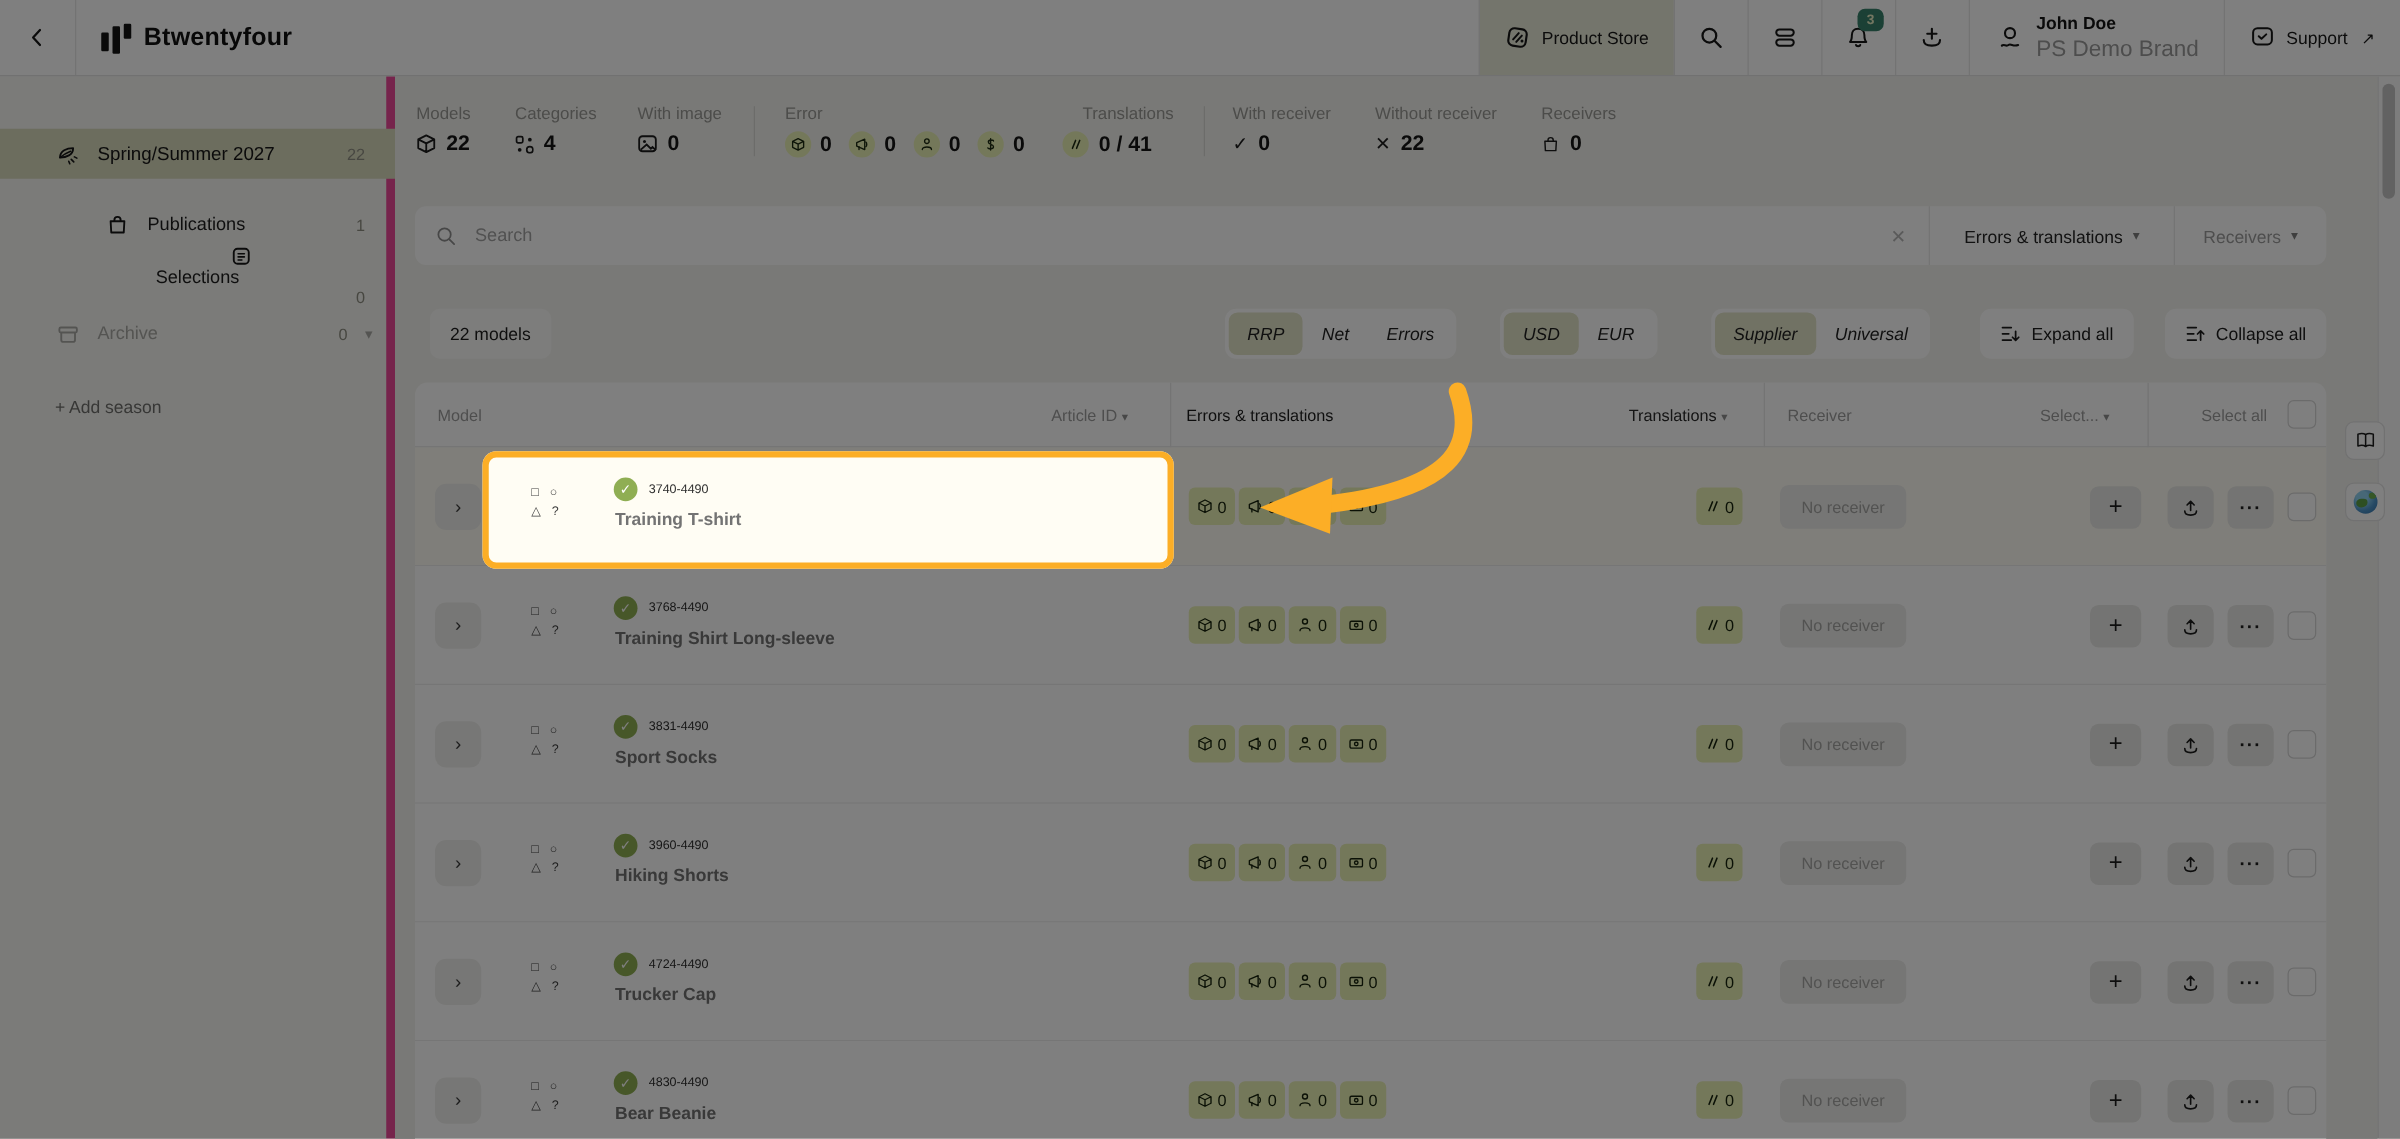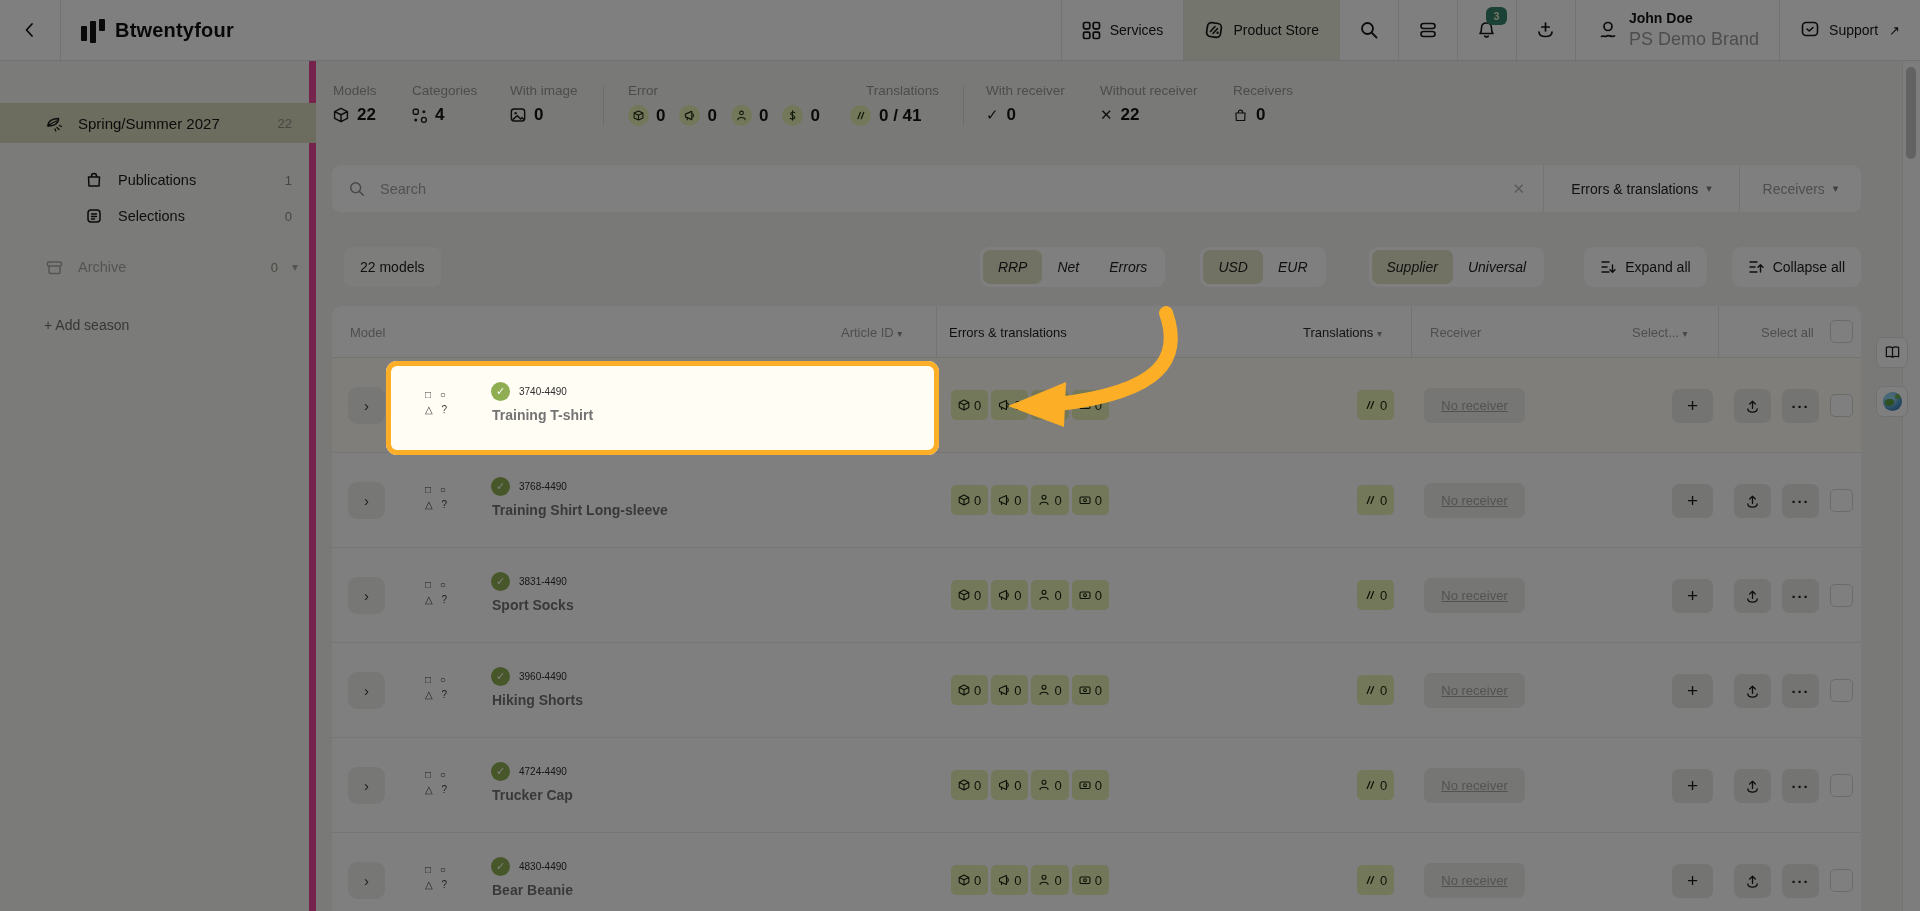--- a/index.html
+++ b/index.html
@@ -33,21 +33,21 @@
   
   .sidebar{position:absolute;left:0;top:61px;width:316px;height:850px;background:#f6f6f2;border-right:7px solid #ec4899;}
   .side-item{position:absolute;left:0;width:316px;height:40px;display:flex;align-items:center;cursor:pointer;}
   .side-item .cnt{margin-left:auto;margin-right:24px;font-size:13px;color:#8f8f83;}
   .side-season{top:42px;background:#d9dabd;}
   .side-season .lbl{font-size:15px;color:#161616;}
   .side-sub .lbl{font-size:14.5px;color:#1d1d1d;}
   .side-icon{width:20px;height:20px;margin:0 14px 0 44px;display:flex;align-items:center;justify-content:center;}
   .side-sub .side-icon{margin-left:84px;}
   .side-pub{top:99px;}
-  .side-sel{top:135px;}
+  .side-sel{top:135px;flex-direction:column;}
   .side-arch{top:186px;}
   .side-arch .lbl{font-size:14.5px;color:#a9a9a4;}
   .side-arch .cnt{margin-right:14px;}
   .side-arch .chev{margin-right:18px;color:#a9a9a4;font-size:12px;}
   .add-season{position:absolute;left:44px;top:256px;font-size:14px;color:#6f6f6c;cursor:pointer;}
 
   
   .stats{position:absolute;left:0;top:61px;width:1920px;height:74px;}
   .stat{position:absolute;top:22px;}
   .stat .s-label{font-size:13.5px;color:#989894;margin-bottom:7px;}
@@ -103,21 +103,21 @@
   .row-expand{position:absolute;left:16px;top:29px;width:37px;height:37px;background:#efefec;border:none;border-radius:9px;display:flex;align-items:center;justify-content:center;font-size:15px;color:#3a3a3a;cursor:pointer;}
   .cluster{position:absolute;left:93px;top:30px;line-height:1.45;font-size:10px;color:#3c3c3c;letter-spacing:3px;white-space:pre;}
   .model-info{position:absolute;left:159px;top:24px;}
   .model-top{display:flex;align-items:center;gap:9px;margin-bottom:6px;}
   .check-circle{width:19px;height:19px;border-radius:50%;background:#8fae53;color:#fff;font-size:11px;display:flex;align-items:center;justify-content:center;}
   .article-id{font-size:10px;color:#2e2e2e;}
   .model-name{font-size:14px;font-weight:700;color:#737373;padding-left:1px;}
   .badges{position:absolute;left:619px;top:32px;display:flex;gap:3px;}
   .badge{min-width:37px;height:30px;background:#e9f0b4;border-radius:5px;display:flex;align-items:center;justify-content:center;gap:4px;font-size:13px;color:#17230d;padding:0 7px;}
   .t-badge{position:absolute;left:1025px;top:32px;}
-  .no-receiver{position:absolute;left:1092px;top:30px;width:101px;height:35px;background:#ececea;border-radius:7px;display:flex;align-items:center;justify-content:center;font-size:13px;color:#a5a5a3;text-decoration:underline;}
+  .no-receiver{position:absolute;left:1092px;top:30px;width:101px;height:35px;background:#ececea;border-radius:7px;display:flex;align-items:center;justify-content:center;font-size:13px;color:#a5a5a3;}
   .row-btn{position:absolute;top:31px;background:#e9e9e6;border:none;border-radius:7px;display:flex;align-items:center;justify-content:center;cursor:pointer;color:#1c1c1c;}
   .btn-plus{left:1340px;width:41px;height:34px;font-size:19px;font-weight:400;}
   .btn-export{left:1402px;width:37px;height:34px;}
   .btn-more{left:1450px;width:37px;height:34px;font-size:15px;font-weight:700;letter-spacing:1px;}
   .row-checkbox{position:absolute;left:1498px;top:36px;}
 
   
   .float-btn{position:absolute;width:32px;height:31px;background:#fff;border:1px solid #e3e3e3;border-radius:7px;display:flex;align-items:center;justify-content:center;cursor:pointer;z-index:6;}
   .fb-book{left:1876px;top:337px;}
   .fb-globe{left:1876px;top:386px;}
@@ -144,29 +144,20 @@
     </button>
     <div class="logo">
       <span class="logo-bars">
           <i></i>
           <i></i>
           <i></i>
         </span>
       <span class="logo-text">Btwentyfour</span>
     </div>
     <div class="nav-right">
-      <div class="nav-cell">
-        <svg class="ic" width="19" height="19" viewBox="0 0 19 19">
-          <rect x="1.5" y="1.5" width="6.3" height="6.3" rx="1.6" fill="none" stroke="#161616" stroke-width="1.7"></rect>
-          <rect x="11.2" y="1.5" width="6.3" height="6.3" rx="1.6" fill="none" stroke="#161616" stroke-width="1.7"></rect>
-          <rect x="1.5" y="11.2" width="6.3" height="6.3" rx="1.6" fill="none" stroke="#161616" stroke-width="1.7"></rect>
-          <rect x="11.2" y="11.2" width="6.3" height="6.3" rx="1.6" fill="none" stroke="#161616" stroke-width="1.7"></rect>
-        </svg>
-        <span>Services</span>
-      </div>
       <div class="nav-cell active">
         <svg class="ic" width="20" height="20" viewBox="0 0 20 20">
           <rect x="3" y="3" width="14" height="14" rx="4" fill="none" stroke="#161616" stroke-width="1.7" transform="rotate(8 10 10)"></rect>
           <path d="M6.5 11.5 L11 6.5 M9 13.5 L13.5 8.5" stroke="#161616" stroke-width="1.6" stroke-linecap="round"></path>
           <circle cx="13.6" cy="12.8" r="1.2" fill="#161616"></circle>
         </svg>
         <span>Product Store</span>
       </div>
       <div class="nav-cell nav-icon-cell">
         <svg class="ic" width="20" height="20" viewBox="0 0 20 20">

